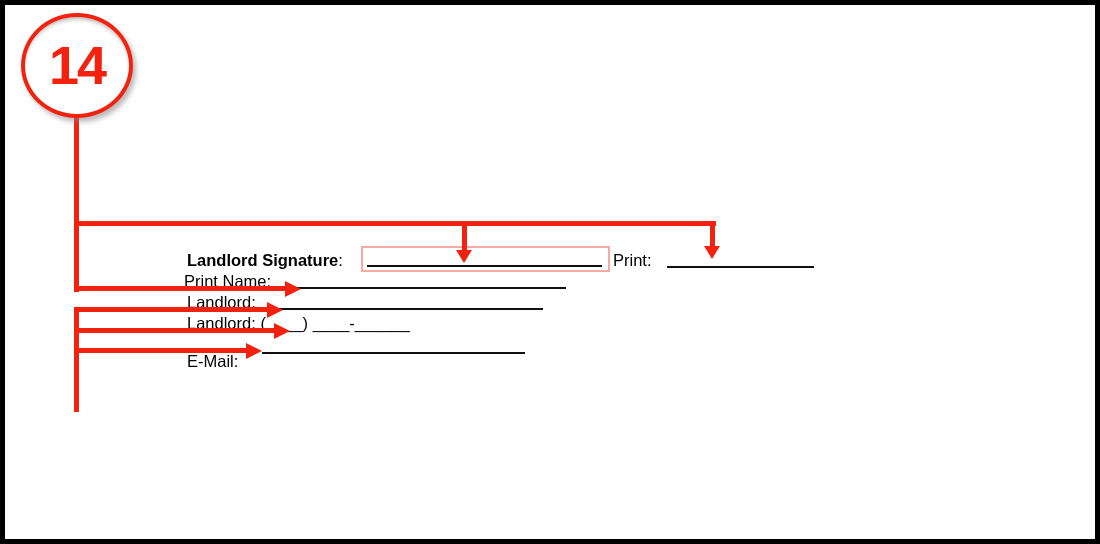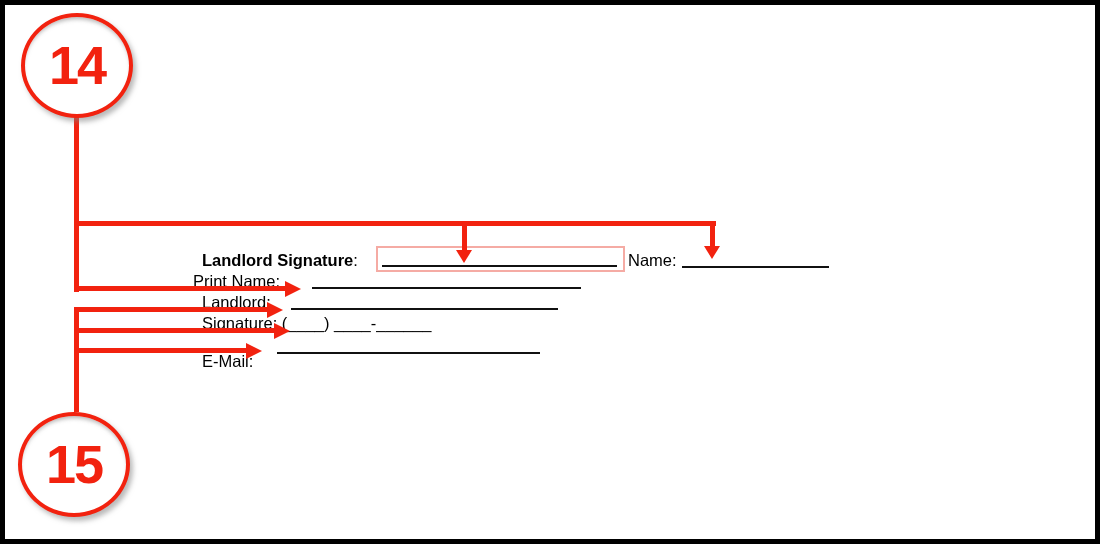--- a/index.html
+++ b/index.html
@@ -11,21 +11,21 @@
   html,body{margin:0;padding:0;background:#fff;}
   #frame{
     position:relative;width:1100px;height:544px;background:#ffffff;
     font-family:"Liberation Sans",sans-serif;color:var(--text-black);
     overflow:hidden;
   }
   #frame-border{
     position:absolute;inset:0;border:5px solid #000;pointer-events:none;z-index:10;
   }
   
-  .form-layer{position:absolute;inset:0;z-index:1;margin-left:15px;}
+  .form-layer{position:absolute;inset:0;z-index:1;}
   .lbl{
     position:absolute;font-size:16.5px;line-height:21px;white-space:pre;color:var(--text-black);
   }
   .lbl b{font-weight:bold;}
   .blackline{position:absolute;height:2px;background:#111;}
   .sig-box{
     position:absolute;left:361px;top:246px;width:249px;height:26px;
     border:2px solid var(--field-highlight-border);box-sizing:border-box;background:transparent;
   }
   .sig-box .inner-line{
@@ -63,30 +63,30 @@
 <div id="frame">
 
   <div class="form-layer">
 
     <span class="lbl" style="left:187px;top:250px"><b>Landlord Signature</b><span>:</span></span>
 
     <div class="sig-box">
       <div class="inner-line"></div>
     </div>
 
-    <span class="lbl" style="left:613px;top:250px">Name:</span>
+    <span class="lbl" style="left:613px;top:250px">Print:</span>
     <div class="blackline" style="left:667px;top:266px;width:147px"></div>
 
-    <span class="lbl" style="left:178px;top:271px">Print Name:</span>
+    <span class="lbl" style="left:184px;top:271px">Print Name:</span>
     <div class="blackline" style="left:297px;top:287px;width:269px"></div>
 
     <span class="lbl" style="left:187px;top:292px">Landlord:</span>
     <div class="blackline" style="left:276px;top:308px;width:267px"></div>
 
-    <span class="lbl" style="left:187px;top:313px">Signature: (____) ____-______</span>
+    <span class="lbl" style="left:187px;top:313px">Landlord: (____) ____-______</span>
 
     <span class="lbl" style="left:187px;top:351px">E-Mail:</span>
     <div class="blackline" style="left:262px;top:352px;width:263px"></div>
   </div>
 
   <div class="annotation-layer">
 
     <div class="rline" style="left:74px;top:116px;width:5px;height:176px"></div>
 
     <div class="rline" style="left:74px;top:221px;width:642px;height:5px"></div>
@@ -105,19 +105,16 @@
 
     <div class="rline" style="left:74px;top:328px;width:201px;height:5px"></div>
     <div class="arrow-right" style="left:274px;top:323px"></div>
 
     <div class="rline" style="left:74px;top:348px;width:173px;height:5px"></div>
     <div class="arrow-right" style="left:246px;top:343px"></div>
 
     <div class="callout-circle" id="c14">
       <span class="num">14</span>
     </div>
-    <div class="callout-circle" id="c15">
-      <span class="num">15</span>
-    </div>
   </div>
 
   <div id="frame-border"></div>
 </div>
 
 </body></html>

